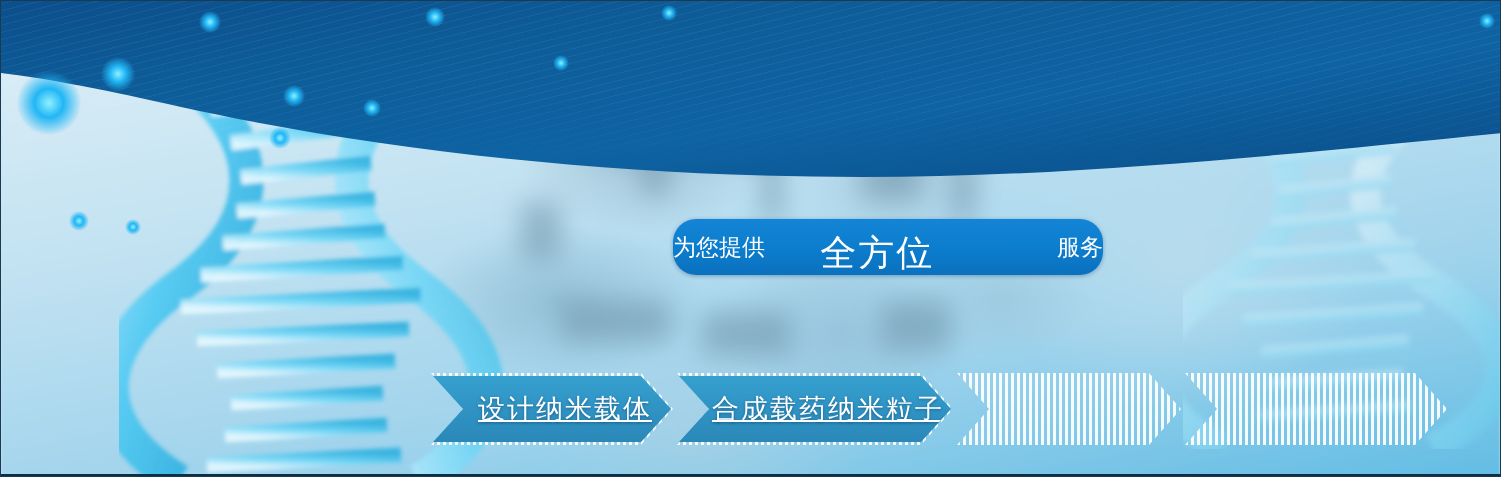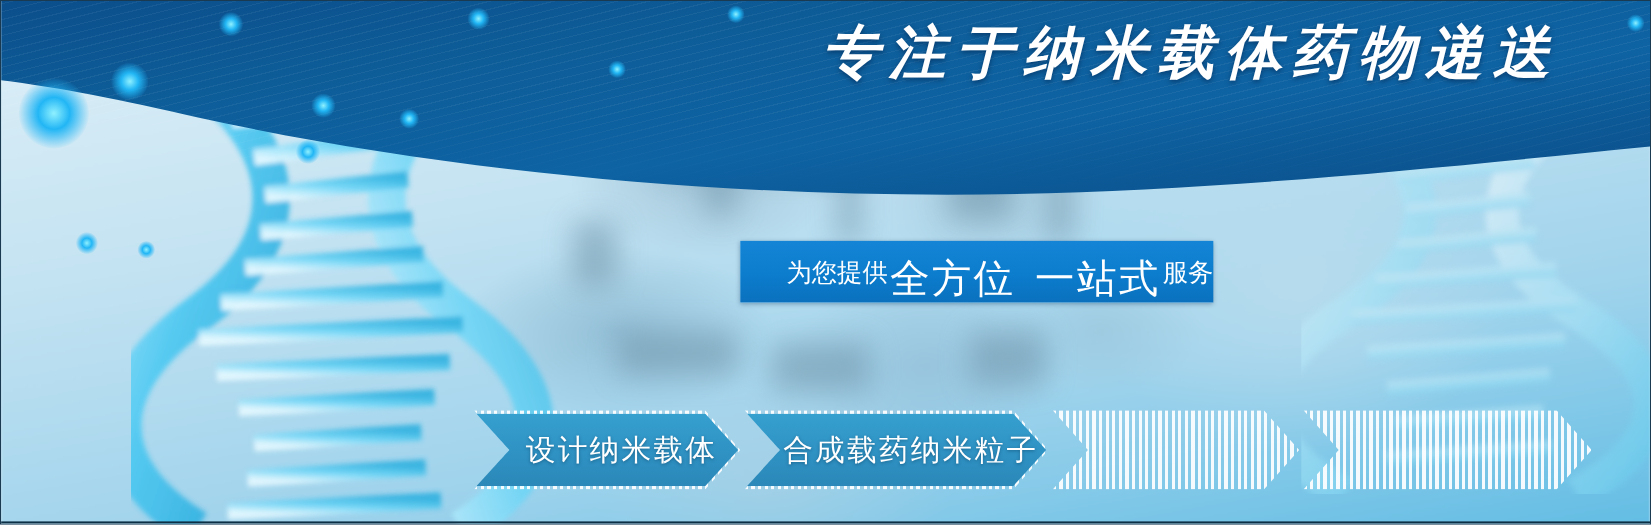--- a/index.html
+++ b/index.html
@@ -93,24 +93,25 @@
   .slogan-box {
     position: absolute;
     left: 672px;
     top: 218px;
     width: 430px;
     height: 56px;
     background: linear-gradient(180deg, #1484d6 0%, #0c7ccc 55%, #0a71be 100%);
     box-shadow: 0 1px 4px rgba(0,40,80,.35);
     display: flex;
     align-items: center;
-    justify-content: flex-end;
+    justify-content: space-between;
     white-space: nowrap;
     color: #ffffff;
     overflow: hidden;
+    border-radius: 23px;
   }
   .slogan-box .sm {
     font-family: "Liberation Serif", "DejaVu Serif", serif;
     font-size: 23px;
     letter-spacing: 0px;
   }
   .slogan-box .lg {
     font-family: "Liberation Serif", "DejaVu Serif", serif;
     font-size: 36px;
     letter-spacing: 2px;
@@ -137,20 +138,21 @@
     color: #ffffff;
     font-family: "Liberation Serif", "DejaVu Serif", serif;
     font-size: 27px;
     letter-spacing: 2px;
     white-space: nowrap;
     background: linear-gradient(180deg, #36a0cf 0%, #2f93c4 50%, #2b88b8 100%);
     -webkit-clip-path: polygon(0 0, calc(100% - 30px) 0, 100% 50%, calc(100% - 30px) 100%, 0 100%, 30px 50%);
     clip-path: polygon(0 0, calc(100% - 30px) 0, 100% 50%, calc(100% - 30px) 100%, 0 100%, 30px 50%);
     padding-left: 26px;
     text-shadow: 0 1px 3px rgba(0,40,70,.45);
+    text-decoration: underline;
   }
   
   .chev-outline {
     position: absolute;
     top: -3px;
     height: 72px;
     background:
       repeating-linear-gradient(90deg, #ffffff 0 3px, rgba(255,255,255,0) 3px 6px);
     -webkit-clip-path: polygon(0 0, calc(100% - 32px) 0, 100% 50%, calc(100% - 32px) 100%, 0 100%, 32px 50%);
     clip-path: polygon(0 0, calc(100% - 32px) 0, 100% 50%, calc(100% - 32px) 100%, 0 100%, 32px 50%);
@@ -277,27 +279,25 @@
     <span class="glow" style="left:424px; top:6px;   width:20px; height:20px;"></span>
     <span class="glow" style="left:68px;  top:210px; width:20px; height:20px;"></span>
     <span class="glow" style="left:124px; top:218px; width:16px; height:16px;"></span>
     <span class="glow" style="left:282px; top:84px;  width:22px; height:22px;"></span>
     <span class="glow" style="left:362px; top:98px;  width:18px; height:18px;"></span>
     <span class="glow" style="left:552px; top:54px;  width:16px; height:16px;"></span>
     <span class="glow" style="left:660px; top:4px;   width:16px; height:16px;"></span>
     <span class="glow" style="left:1478px;top:12px;  width:16px; height:16px;"></span>
   </div>
 
-  <div class="headline">专注于纳米载体药物递送</div>
 
   <div class="slogan-box">
     <span class="sm">为您提供</span>
     <span class="lg">全方位</span>
     <span class="gap"></span>
-    <span class="lg">一站式</span>
     <span class="sm">服务</span>
   </div>
 
   <div class="steps">
     <div class="chev-outline" style="left:430px; width:242px;"></div>
     <div class="chev" style="left:432px; width:238px;">设计纳米载体</div>
 
     <div class="chev-outline" style="left:676px; width:276px;"></div>
     <div class="chev" style="left:678px; width:272px;">合成载药纳米粒子</div>
 

